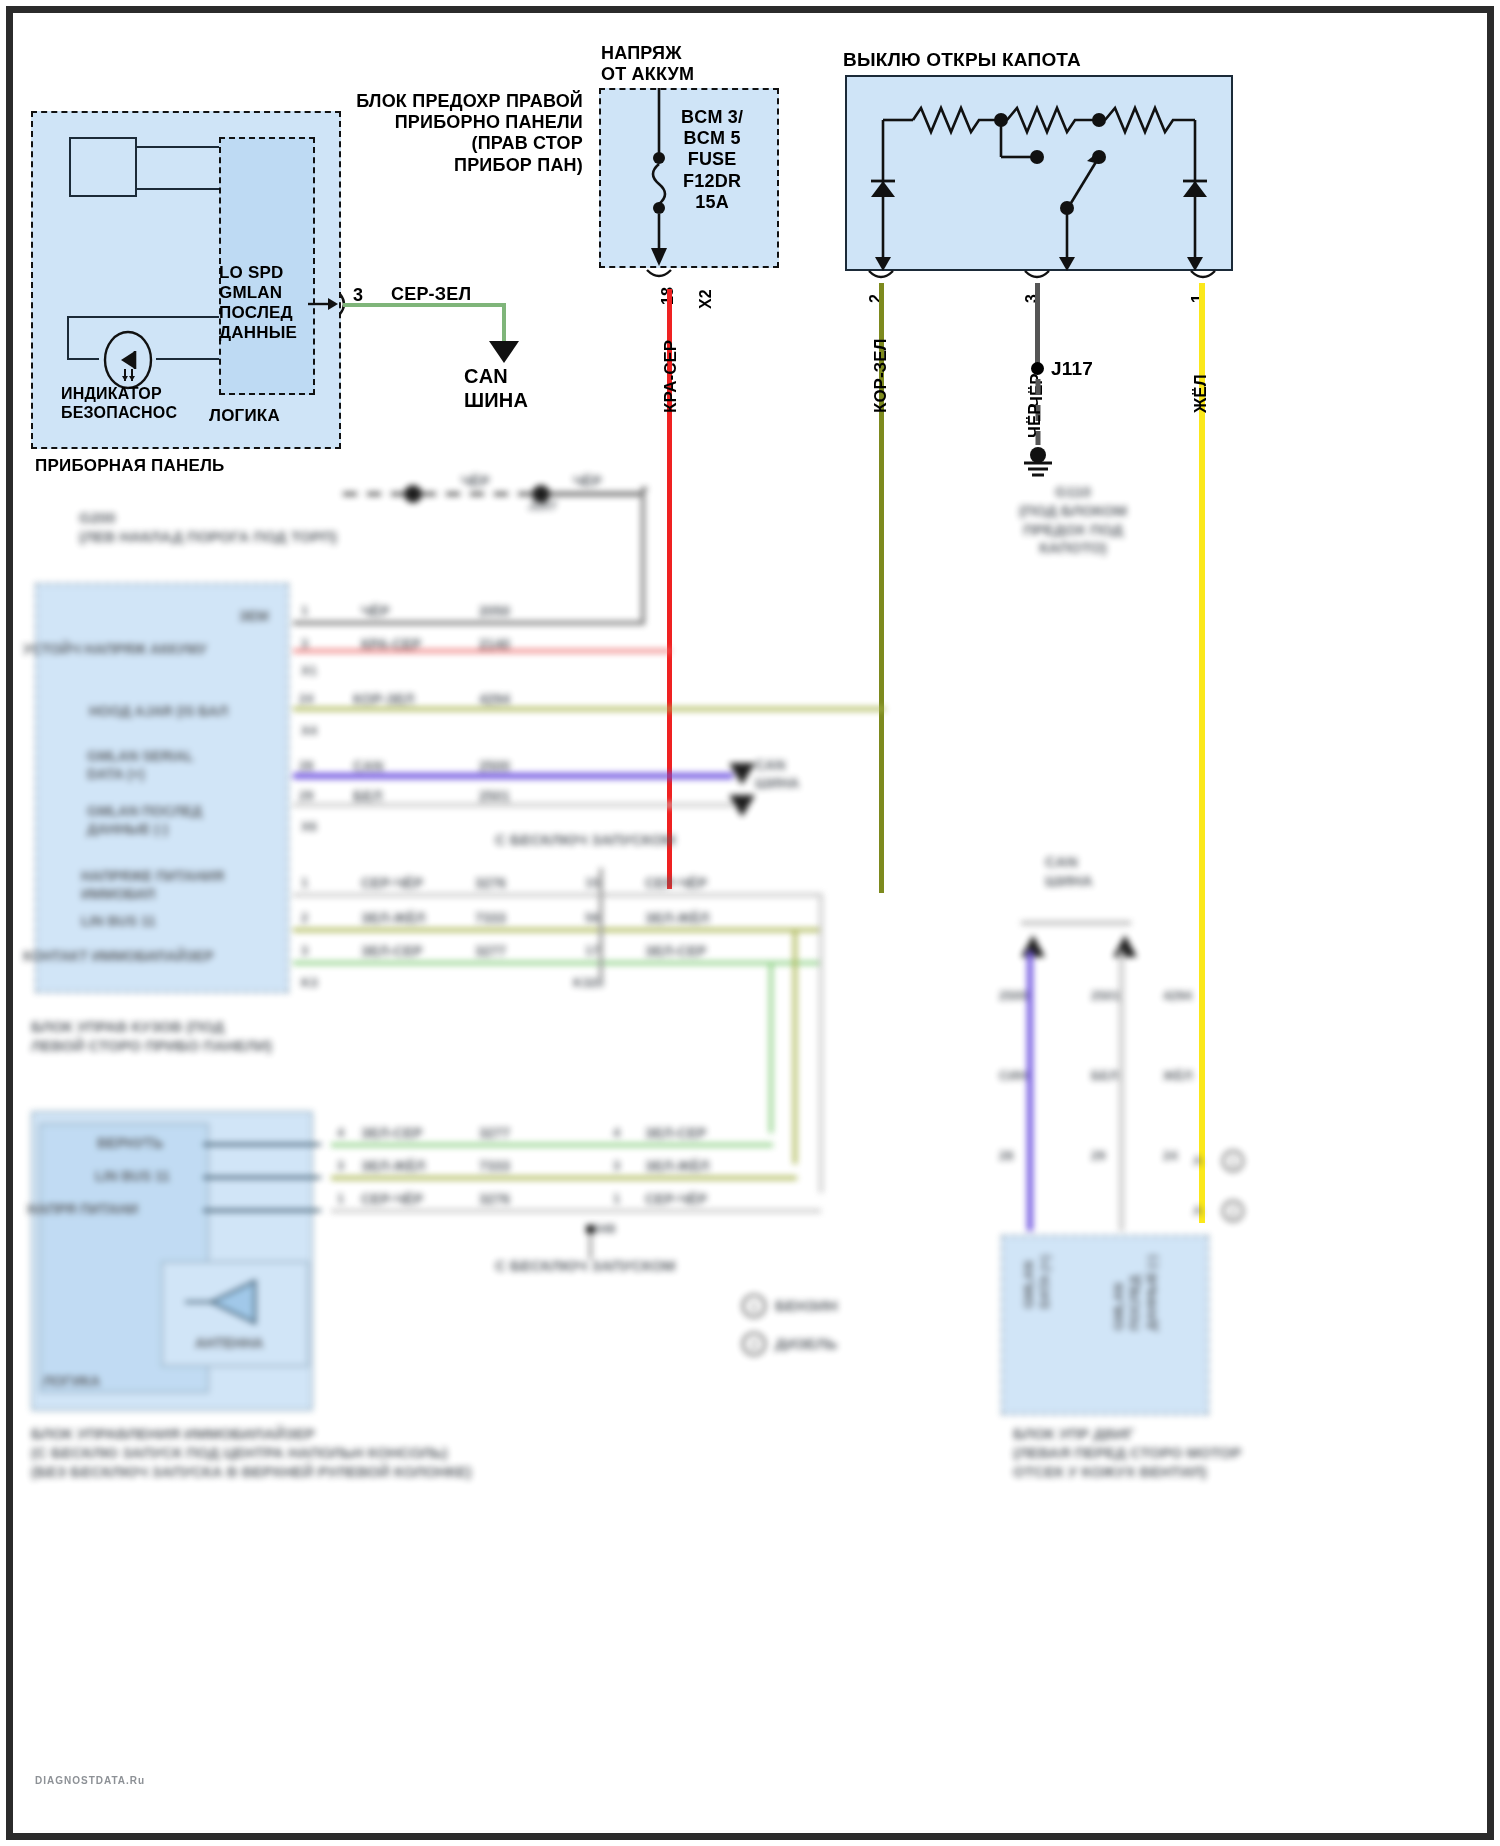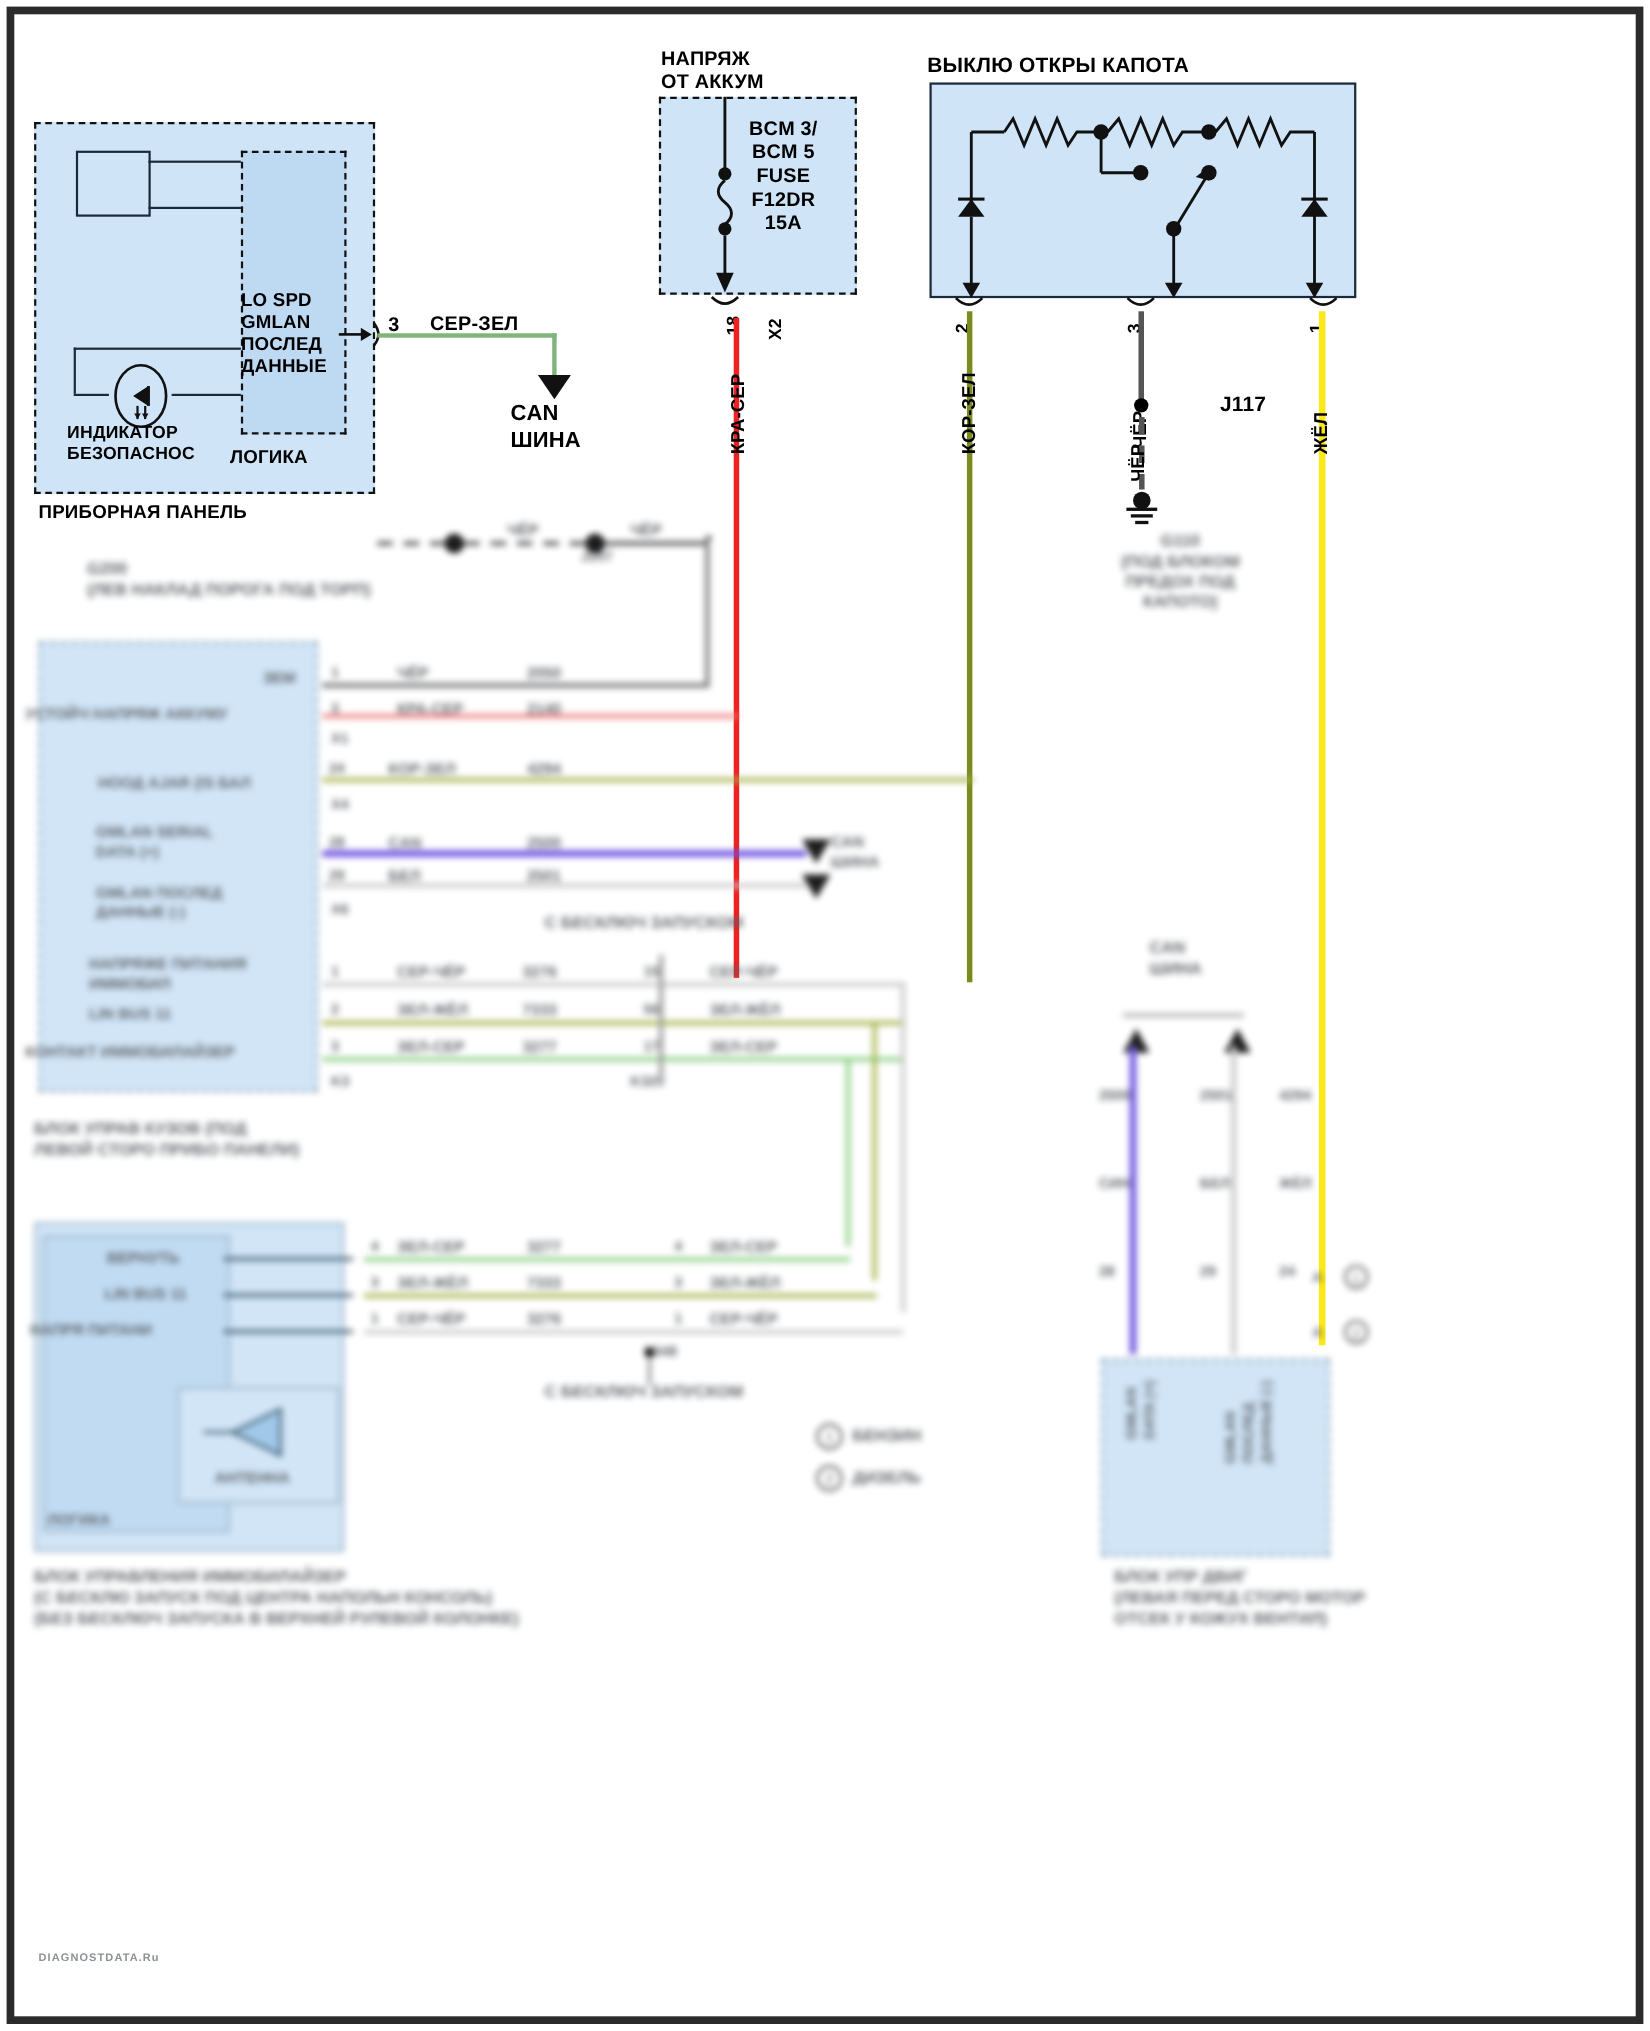--- a/index.html
+++ b/index.html
@@ -134,20 +134,24 @@
     <div class="lbl" style="left:378px; top:271px; font-size:18px;">СЕР-ЗЕЛ</div>
 
     <div class="wire" style="left:330px; top:290px; width:163px; height:4px; background:#7fb57a;"></div>
     <div class="wire" style="left:489px; top:290px; width:4px; height:40px; background:#7fb57a;"></div>
     <svg style="left:474px; top:326px; width:34px; height:26px;" viewBox="0 0 34 26">
       <path d="M2 2 L32 2 L17 24 Z" fill="#111"></path>
     </svg>
     <div class="lbl c" style="left:451px; top:352px; width:84px; font-size:20px;">CAN
 ШИНА</div>
 
+    <div class="lbl r" style="left:330px; top:78px; width:240px; font-size:18px;">БЛОК ПРЕДОХР ПРАВОЙ
+ПРИБОРНО ПАНЕЛИ
+(ПРАВ СТОР
+ПРИБОР ПАН)</div>
 
     <div class="lbl c" style="left:588px; top:30px; width:150px; font-size:18px;">НАПРЯЖ
 ОТ АККУМ</div>
 
     <div class="box-blue dash" style="left:586px; top:75px; width:180px; height:180px;"></div>
 
     <svg style="left:626px; top:75px; width:40px; height:182px;" viewBox="0 0 40 182">
       <line x1="20" y1="0" x2="20" y2="66" stroke="#111" stroke-width="2.6"></line>
       <circle cx="20" cy="70" r="6" fill="#111"></circle>
       <path d="M20 76 q-12 10 0 20 q12 10 0 20" fill="none" stroke="#111" stroke-width="2.6"></path>
@@ -219,21 +223,21 @@
     <div class="vert" style="left:858px; top:400px; font-size:17px;">КОР-ЗЕЛ</div>
 
     <svg style="left:1006px; top:256px; width:48px; height:26px;" viewBox="0 0 48 26">
       <path d="M6 2 q12 12 24 0" fill="none" stroke="#111" stroke-width="2.4"></path>
     </svg>
     <div class="vert" style="left:1010px; top:290px; font-size:16px;">3</div>
     <div class="wire" style="left:1022px; top:270px; width:5px; height:82px; background:#555;"></div>
     <div class="vert" style="left:1014px; top:395px; font-size:17px;">ЧЁР</div>
 
     <div class="node" style="left:1018px; top:349px;"></div>
-    <div class="lbl" style="left:1096px; top:345px; font-size:19px;">J117</div>
+    <div class="lbl" style="left:1038px; top:345px; font-size:19px;">J117</div>
 
     <svg style="left:1018px; top:366px; width:14px; height:82px;" viewBox="0 0 14 82">
       <line x1="7" y1="0" x2="7" y2="66" stroke="#555" stroke-width="5" stroke-dasharray="16 10"></line>
     </svg>
     <div class="vert" style="left:1012px; top:425px; font-size:17px;">ЧЁР</div>
 
     <svg style="left:1006px; top:432px; width:40px; height:36px;" viewBox="0 0 40 36">
       <circle cx="19" cy="10" r="8" fill="#111"></circle>
       <line x1="5" y1="18" x2="33" y2="18" stroke="#111" stroke-width="3"></line>
       <line x1="9" y1="24" x2="29" y2="24" stroke="#111" stroke-width="3"></line>

